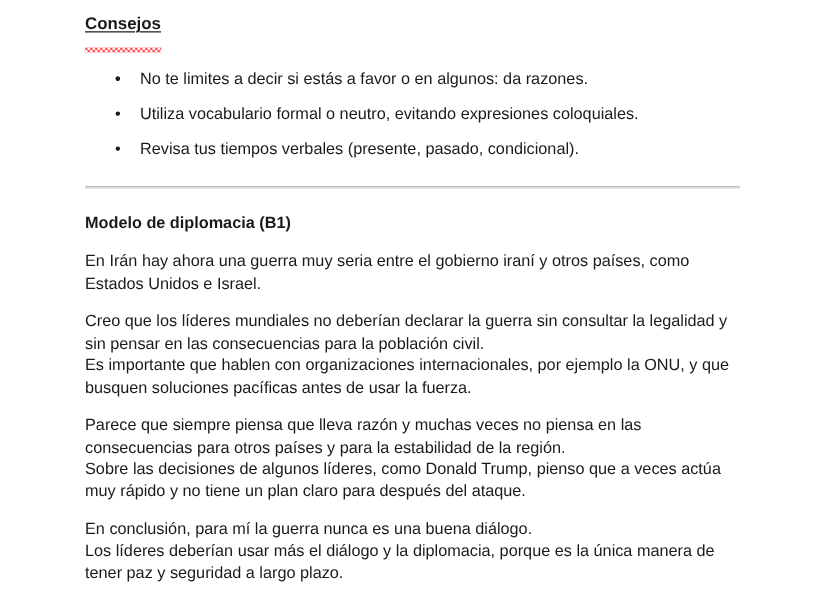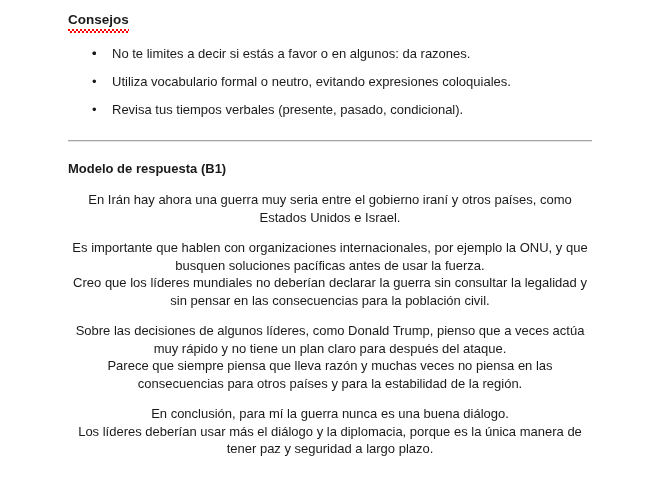--- a/index.html
+++ b/index.html
@@ -31,24 +31,25 @@
     width: 524px;
   }
 
   
   .tips-heading {
     font-size: 13.5px;
     font-weight: bold;
     line-height: 17px;
     display: inline-block;
     position: relative;
+    text-decoration: underline;
     text-underline-offset: 2px;
     text-decoration-thickness: 1px;
     margin: 0 0 4px 0;
-    padding-bottom: 2px;
+    padding-bottom: 12px;
   }
   
   .tips-heading::after {
     content: "";
     position: absolute;
     left: 0;
     right: 0;
     bottom: -3px;
     height: 4px;
     background-image:
@@ -112,53 +113,52 @@
   .answer-para {
     font-size: 13px;
     line-height: 17.5px;
     margin: 0 0 13px 0;
   }
   .answer-para:last-child {
     margin-bottom: 0;
   }
   .answer-line {
     display: block;
-    text-align: center;
   }
 </style>
 </head>
 <body>
 
 <div class="page">
   <div class="content">
 
     <div class="tips-heading">Consejos</div>
 
     <ul class="tips-list" id="tips-list">
         <li><span class="bullet-dot">•</span></li>
         <li><span class="bullet-dot">•</span><span><span>No te </span><span class="underlined-term">limites</span><span> a decir si estás a favor o en algunos: da razones.</span></span></li>
         <li><span class="bullet-dot">•</span><span><span>Utiliza vocabulario formal o neutro, evitando expresiones coloquiales.</span></span></li>
         <li><span class="bullet-dot">•</span><span><span>Revisa tus tiempos verbales (presente, pasado, condicional).</span></span></li>
       </ul>
 
     <hr class="divider">
 
-    <div class="model-heading">Modelo de respuesta (B1)</div>
+    <div class="model-heading">Modelo de diplomacia (B1)</div>
 
     <div class="answer-block" id="answer-block">
         <p class="answer-para">
           <span class="answer-line"><span>En Irán hay ahora una guerra muy seria entre el gobierno iraní y otros países, como Estados Unidos e Israel.</span></span>
         </p>
         <p class="answer-para">
+          <span class="answer-line"><span>Creo que los líderes mundiales no deberían declarar la guerra sin consultar la legalidad y sin pensar en las consecuencias para la población civil.</span></span>
           <span class="answer-line"><span>Es importante que hablen con organizaciones internacionales, por </span><span class="underlined-term">ejemplo</span><span> la ONU, y que busquen soluciones pacíficas antes de usar la fuerza.</span></span>
-          <span class="answer-line"><span>Creo que los líderes mundiales no deberían declarar la guerra sin consultar la legalidad y sin pensar en las consecuencias para la población civil.</span></span>
         </p>
         <p class="answer-para">
+          <span class="answer-line"><span>Parece que siempre piensa que lleva razón y muchas veces no piensa en las consecuencias para otros países y para la estabilidad de la región.</span></span>
           <span class="answer-line"><span>Sobre las decisiones de algunos líderes, como Donald Trump, pienso que a veces actúa muy rápido y no tiene un plan claro para después del ataque.</span></span>
-          <span class="answer-line"><span>Parece que siempre piensa que lleva razón y muchas veces no piensa en las consecuencias para otros países y para la estabilidad de la región.</span></span>
         </p>
         <p class="answer-para">
           <span class="answer-line"><span>En conclusión, para mí la guerra nunca es una buena diálogo.</span></span>
           <span class="answer-line"><span>Los líderes deberían usar más el diálogo y la diplomacia, porque es la única manera de tener paz y seguridad a largo plazo.</span></span>
         </p>
       </div>
 
   </div>
 </div>
 

